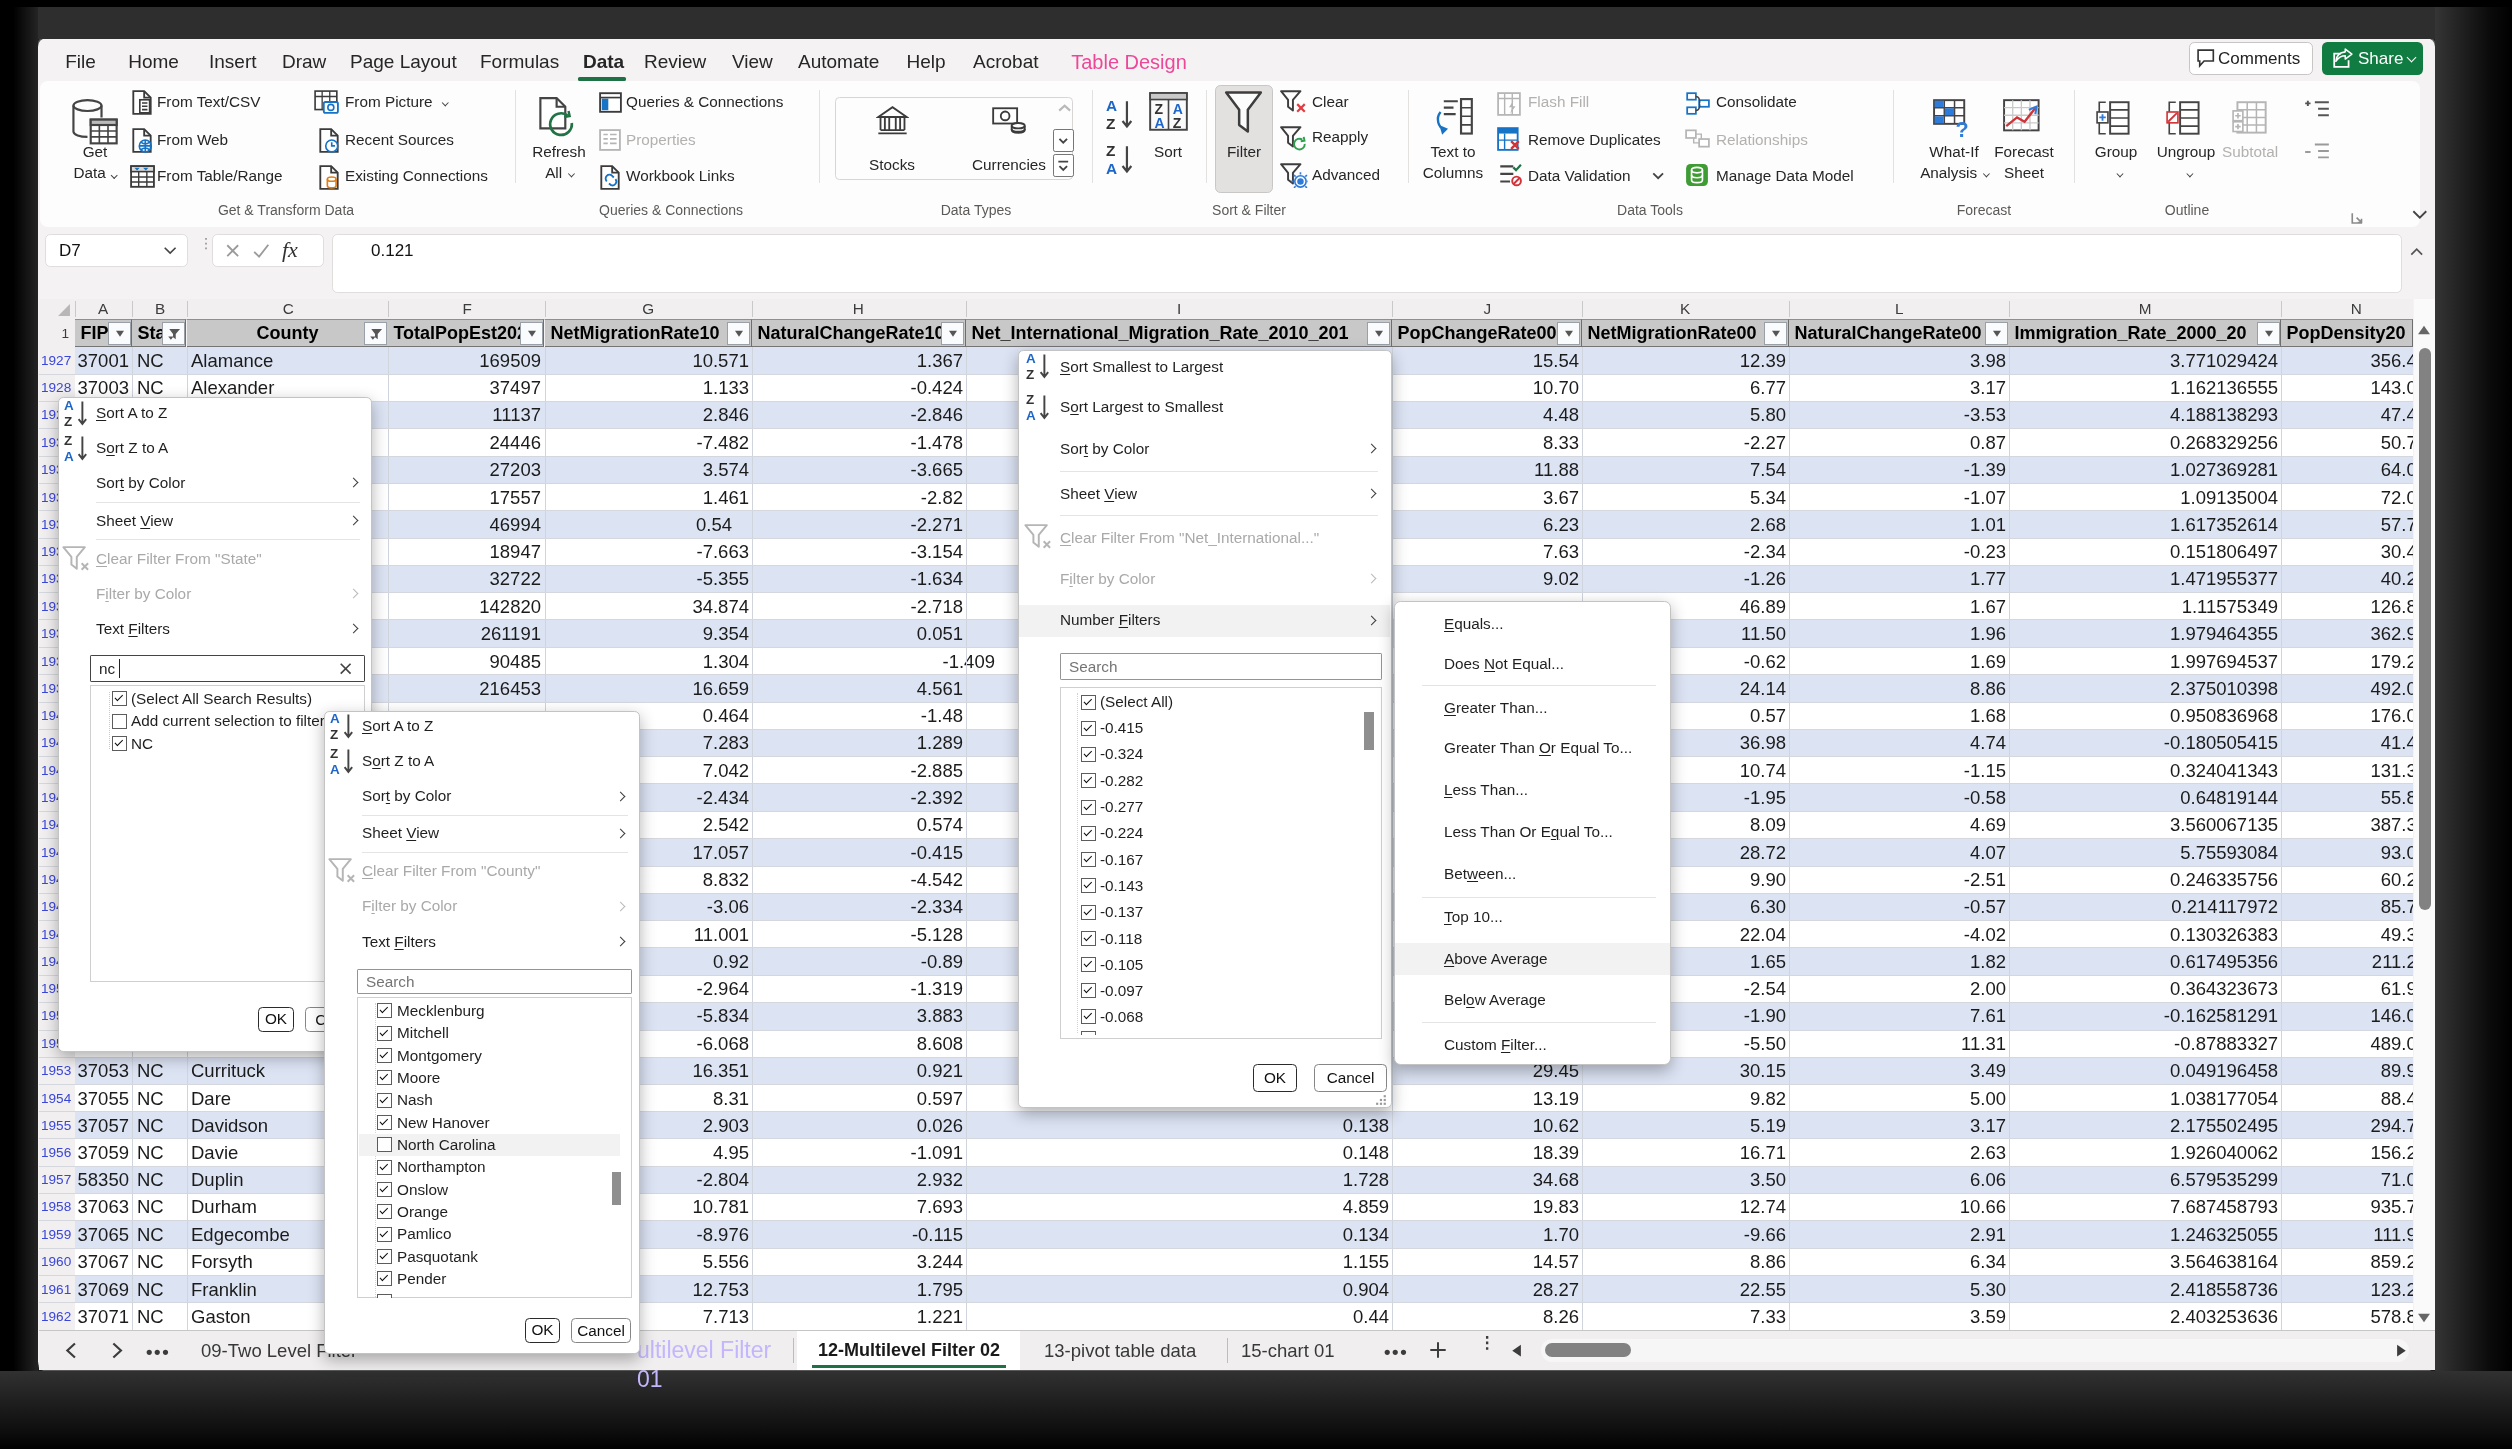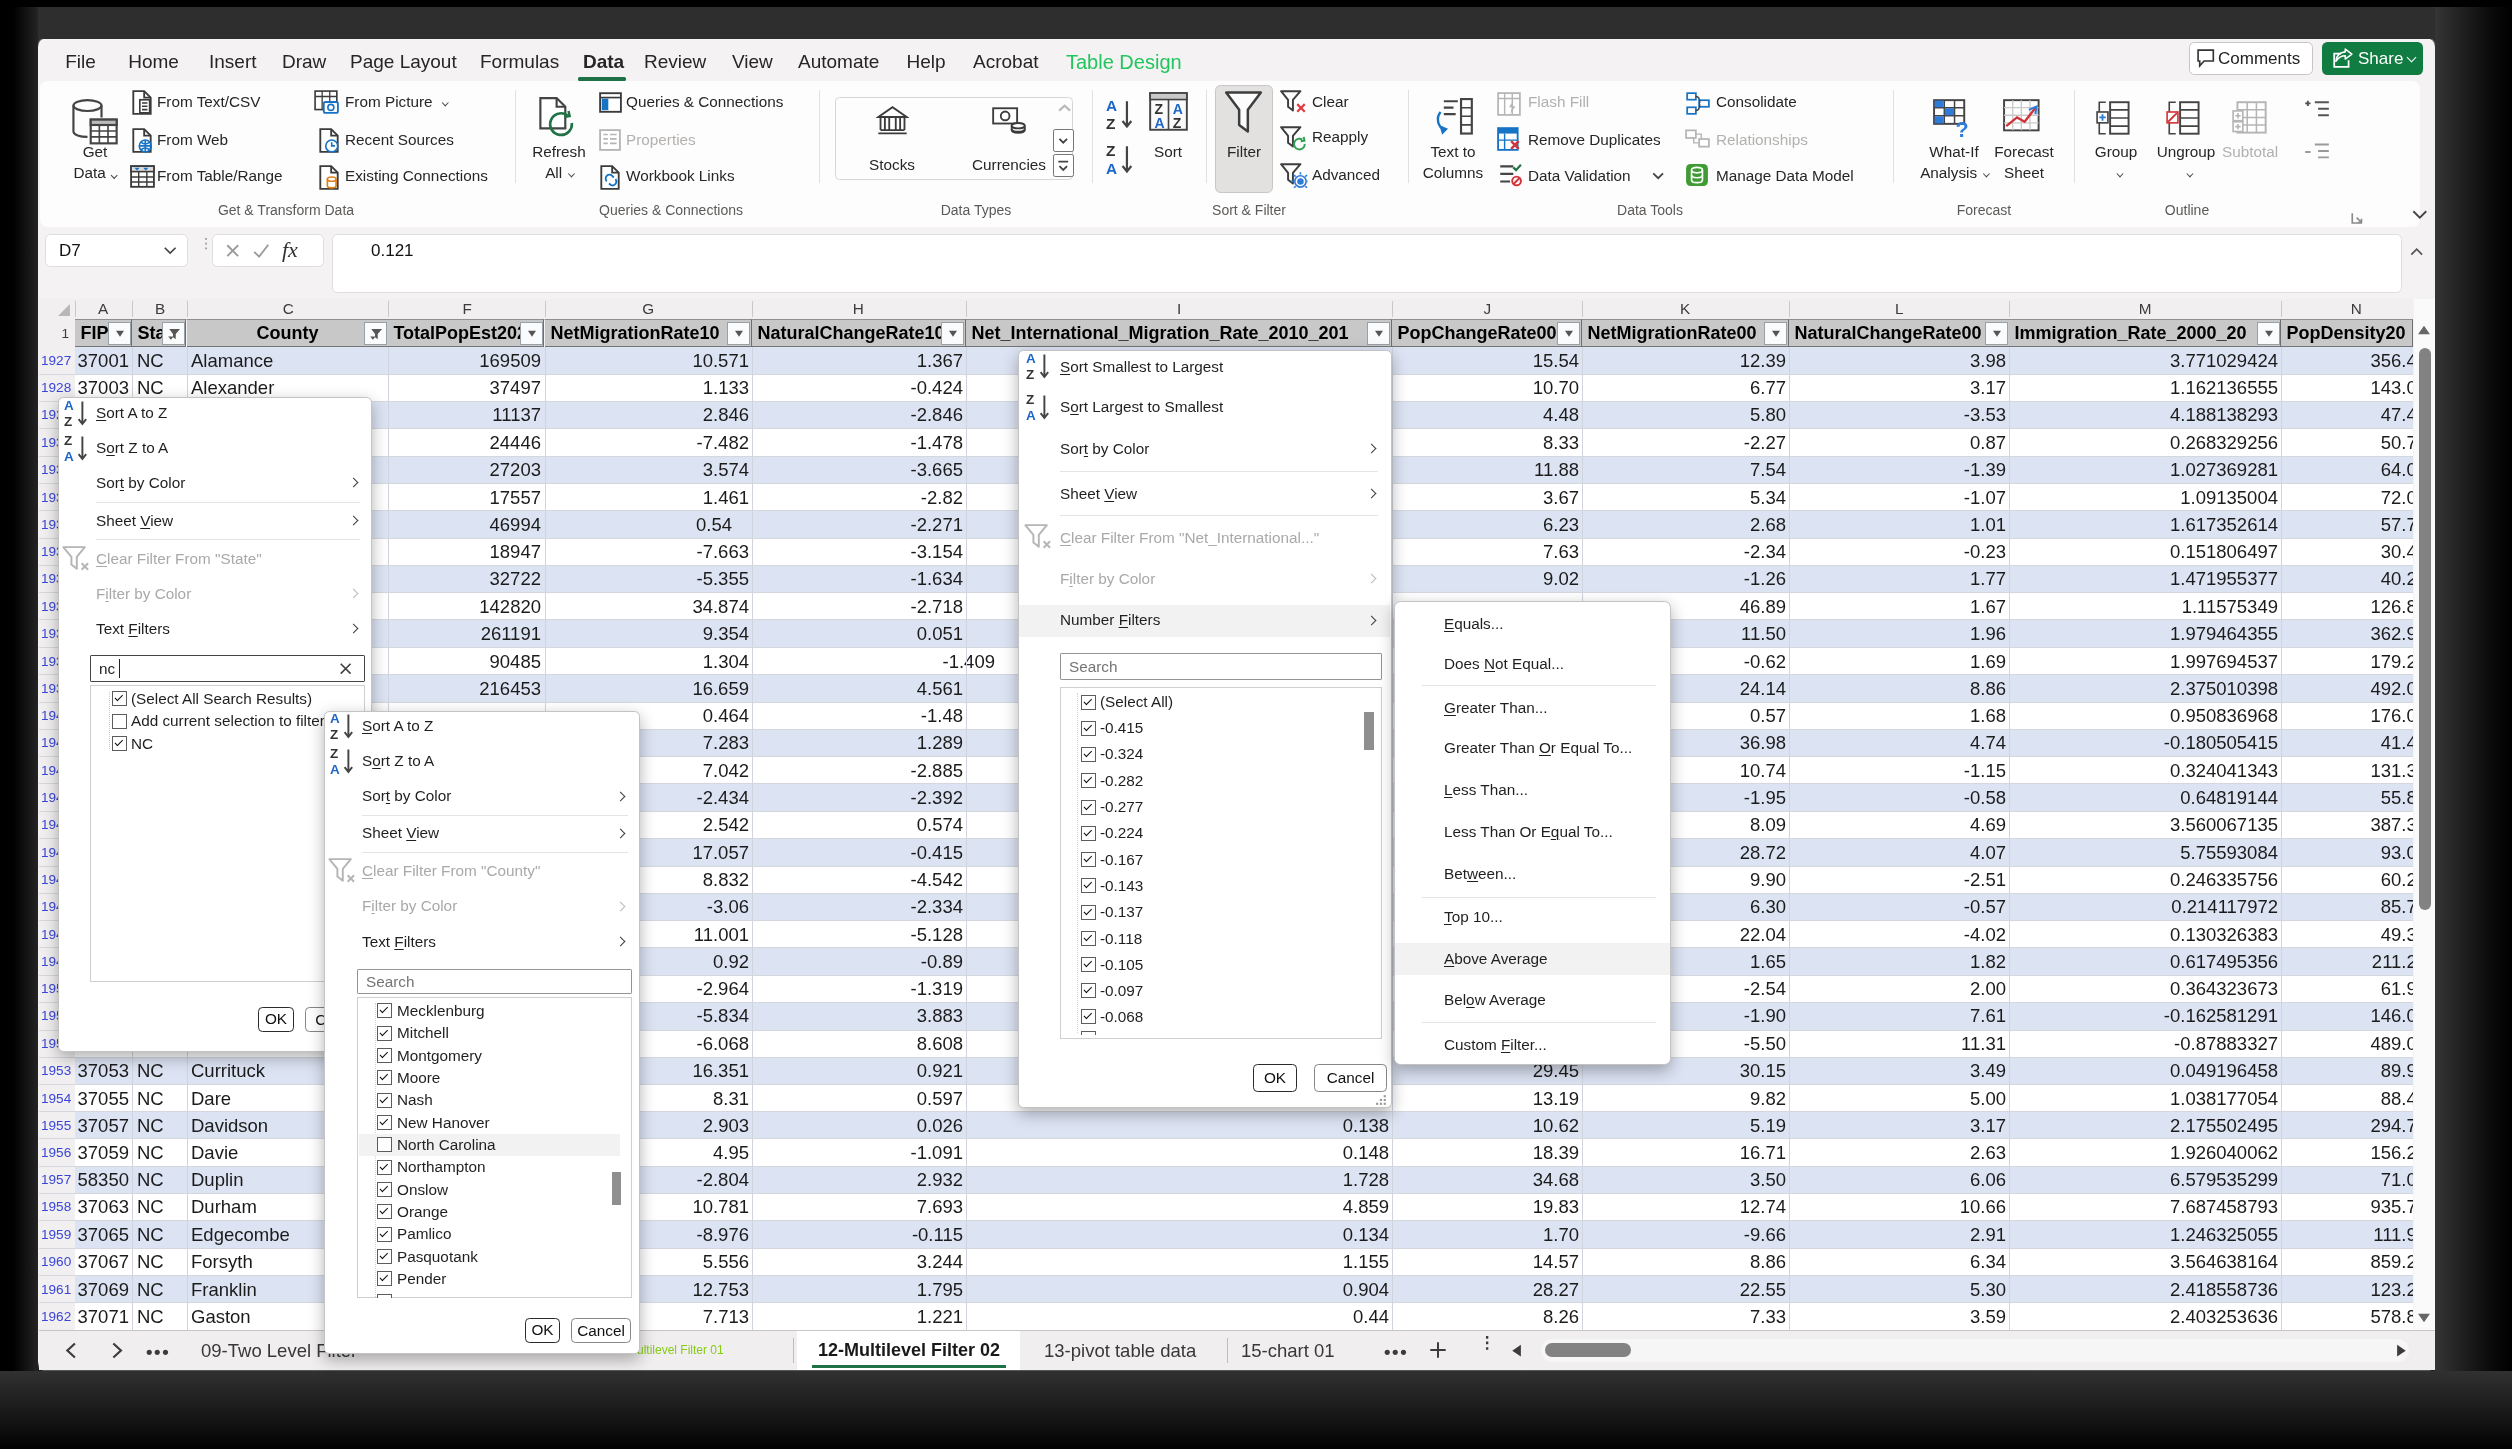--- a/index.html
+++ b/index.html
@@ -47,21 +47,21 @@
 <div class="tab" style="left:209px;width:42px;text-align:center;">Insert</div>
 <div class="tab" style="left:282px;width:42px;text-align:center;">Draw</div>
 <div class="tab" style="left:350px;width:101px;text-align:center;">Page Layout</div>
 <div class="tab" style="left:480px;width:76px;text-align:center;">Formulas</div>
 <div class="tab" style="left:583px;width:39px;text-align:center;font-weight:bold;">Data</div>
 <div class="tab" style="left:644px;width:61px;text-align:center;">Review</div>
 <div class="tab" style="left:732px;width:39px;text-align:center;">View</div>
 <div class="tab" style="left:798px;width:81px;text-align:center;">Automate</div>
 <div class="tab" style="left:906px;width:40px;text-align:center;">Help</div>
 <div class="tab" style="left:973px;width:65px;text-align:center;">Acrobat</div>
-<div class="tab" style="left:1066px;width:126px;text-align:left;color:#22c55e;font-size:20px;">Table Design</div>
+<div class="tab" style="left:1066px;width:126px;text-align:center;color:#ec4899;font-size:20px;">Table Design</div>
 <div class="ab" style="left:578px;top:77px;width:48px;height:3.8px;background:#1e7145;border-radius:1.6px"></div>
 <div class="ab" style="left:2189px;top:42px;width:124px;height:33px;background:#fff;border:1.1px solid #c8c6c4;border-radius:5.4px"></div>
 <svg class="ab" style="left:2197px;top:49px" width="18.5" height="18.5" viewBox="0 0 34 34">
     <path d="M2 2 h28 v20 h-17 l-8 9 v-9 h-3 z" fill="none" stroke="#333" stroke-width="3"></path>
   </svg>
 <div class="ab" style="left:2218px;top:47px;width:93px;height:24px;line-height:24px;font-size:17px;color:#222">Comments</div>
 <div class="ab" style="left:2322px;top:42px;width:101px;height:33px;background:#107c41;border-radius:5.4px"></div>
 <svg class="ab" style="left:2332px;top:48px" width="21" height="21" viewBox="0 0 38 38">
     <path d="M16 10 h-12 v24 h26 v-12" fill="none" stroke="#fff" stroke-width="3.2"></path>
     <path d="M24 2 l12 9 -12 9 v-6 c-9 0 -13 4 -17 10 1 -10 7 -16 17 -17 z" fill="none" stroke="#fff" stroke-width="2.8" stroke-linejoin="round"></path>
@@ -1024,21 +1024,21 @@
   </svg>
 <div class="ab" style="left:39px;top:1330px;width:2396px;height:40px;background:#f0eeee;border-top:0.5px solid #c6c6c6"></div>
 <svg class="ab" style="left:63px;top:1340px" width="16.3" height="21" viewBox="0 0 30 38">
     <path d="M22 6 L8 19 L22 32" fill="none" stroke="#3c3c3c" stroke-width="4"></path>
   </svg>
 <svg class="ab" style="left:109px;top:1340px" width="16.3" height="21" viewBox="0 0 30 38">
     <path d="M8 6 L22 19 L8 32" fill="none" stroke="#3c3c3c" stroke-width="4"></path>
   </svg>
 <div class="ab" style="left:146px;top:1341px;width:38px;height:18.5px;font-size:18.5px;letter-spacing:1.6px;color:#3c3c3c;font-weight:bold">•••</div>
 <div class="ab" style="left:201px;top:1336px;width:283px;height:29px;line-height:29px;font-size:18.5px;color:#383838">09-Two Level Filter</div>
-<div class="ab" style="left:637px;top:1336px;width:163px;height:29px;line-height:29px;font-size:12px;color:#84cc16">ultilevel Filter 01</div>
+<div class="ab" style="left:637px;top:1336px;width:163px;height:29px;line-height:29px;font-size:23px;color:#c4b5fd">ultilevel Filter 01</div>
 <div class="ab" style="left:793px;top:1338px;width:0.5px;height:25px;background:#bdbdbd"></div>
 <div class="ab" style="left:797px;top:1331px;width:223px;height:39px;background:#fff"></div>
 <div class="ab" style="left:802px;top:1336px;width:214px;height:29px;line-height:29px;font-size:18px;font-weight:bold;color:#191919;text-align:center">12-Multilevel Filter 02</div>
 <div class="ab" style="left:812px;top:1365px;width:194px;height:3.3px;background:#1e7145"></div>
 <div class="ab" style="left:1044px;top:1336px;width:180px;height:29px;line-height:29px;font-size:18.5px;color:#383838">13-pivot table data</div>
 <div class="ab" style="left:1227px;top:1338px;width:0.5px;height:25px;background:#bdbdbd"></div>
 <div class="ab" style="left:1241px;top:1336px;width:120px;height:29px;line-height:29px;font-size:18.5px;color:#383838">15-chart 01</div>
 <div class="ab" style="left:1384px;top:1341px;width:38px;height:18.5px;font-size:18.5px;letter-spacing:1.6px;color:#3c3c3c;font-weight:bold">•••</div>
 <svg class="ab" style="left:1427px;top:1339px" width="22" height="22" viewBox="0 0 40 40">
     <path d="M20 6 v28 M6 20 h28" stroke="#3c3c3c" stroke-width="3.6"></path>

